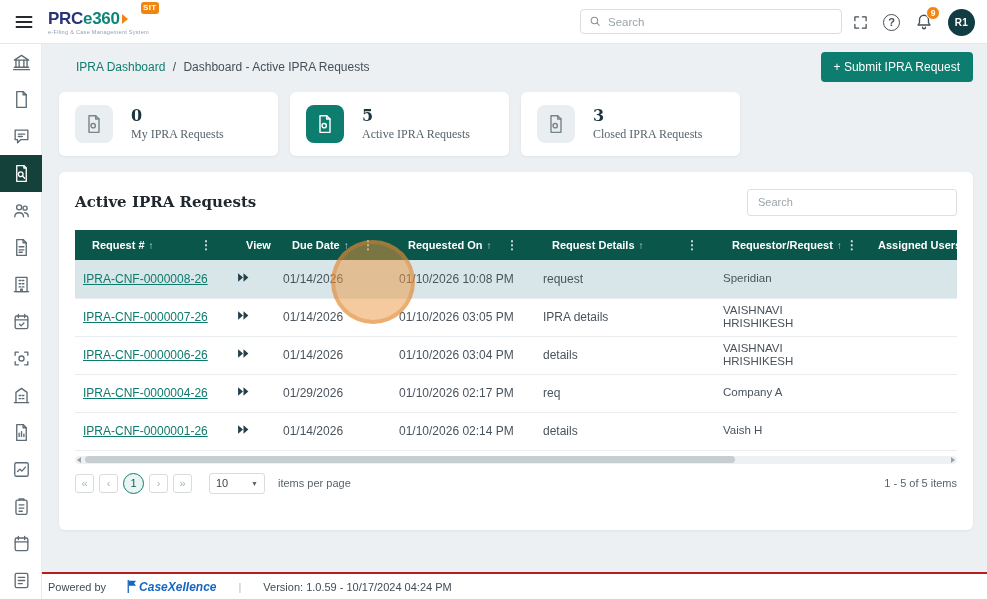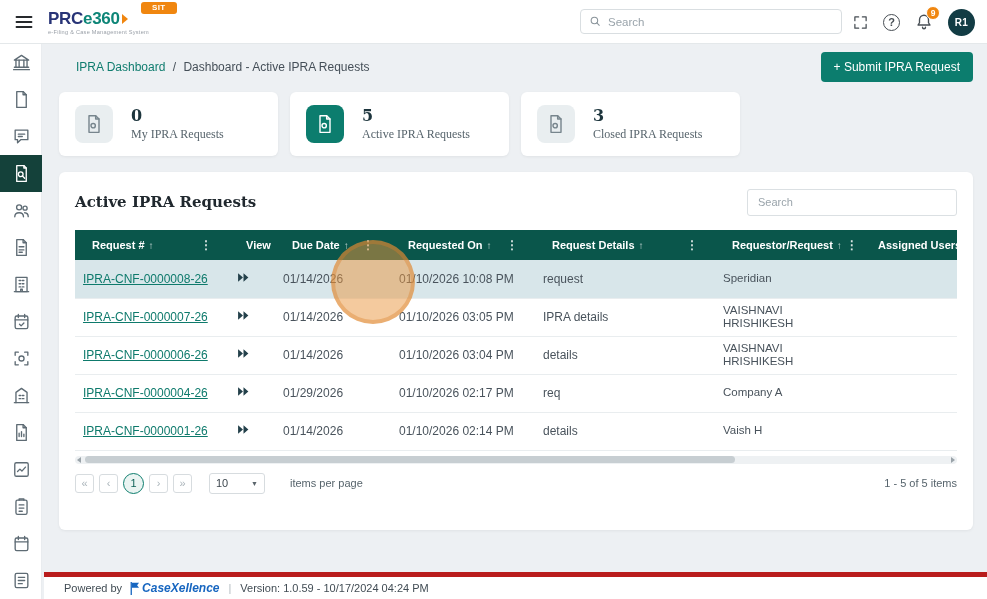--- a/index.html
+++ b/index.html
@@ -9,21 +9,21 @@
 
   
   .topbar{position:absolute;top:0;left:0;width:987px;height:44px;background:#fff;border-bottom:1px solid #e4e8ea;display:flex;align-items:center;padding-left:10px;z-index:10;}
   .hamburger{background:none;border:none;cursor:pointer;color:#26292c;display:flex;align-items:center;padding:4px;}
   .logo{margin-left:10px;cursor:pointer;}
   .logo-line{display:flex;align-items:center;font-weight:800;font-size:17px;letter-spacing:-.3px;}
   .lp1{color:#283477;}
   .lp2{color:#0d8577;}
   .logo-arrow{width:0;height:0;border-left:6px solid #f0860f;border-top:5px solid transparent;border-bottom:5px solid transparent;margin-left:2px;}
   .tagline{font-size:5.6px;color:#9aa0a8;letter-spacing:.25px;margin-top:0;}
-  .env-badge{position:absolute;left:141px;top:2px;background:#f0860f;color:#fff;font-size:8px;font-weight:700;padding:1px 11px 2px;border-radius:3px;letter-spacing:.4px;}
+  .env-badge{position:absolute;left:141px;top:2px;background:#f0860f;color:#fff;font-size:8px;font-weight:700;padding:1px 2px 2px;border-radius:3px;letter-spacing:.4px;}
   .hsearch{position:absolute;right:145px;top:9px;width:262px;height:25px;border:1px solid #d9dee1;border-radius:4px;display:flex;align-items:center;padding:0 8px;background:#fff;}
   .hsearch svg{flex:0 0 auto;color:#8a949b;}
   .hsearch input{border:none;outline:none;flex:1;font-size:11.5px;margin-left:6px;color:#3d474e;background:transparent;}
   .hsearch input::placeholder{color:#9aa4ab;}
   .hicons{position:absolute;right:12px;top:0;height:44px;display:flex;align-items:center;gap:15px;}
   .hic{background:none;border:none;cursor:pointer;color:#474e54;display:flex;align-items:center;position:relative;padding:0;}
   .help-icn{width:17px;height:17px;border:1.6px solid #474e54;border-radius:50%;font-size:11px;font-weight:700;color:#474e54;display:flex;align-items:center;justify-content:center;}
   .bell-badge{position:absolute;top:-7px;right:-7px;min-width:14px;height:14px;background:#f0860f;border-radius:50%;color:#fff;font-size:8.5px;font-weight:700;display:flex;align-items:center;justify-content:center;border:1.5px solid #fff;}
   .avatar{width:27px;height:27px;border-radius:50%;background:#123c44;color:#fff;font-size:10px;font-weight:700;display:flex;align-items:center;justify-content:center;letter-spacing:.3px;cursor:pointer;}
 
@@ -70,25 +70,25 @@
   .hs-thumb{position:absolute;top:.5px;left:10px;width:650px;height:7px;background:#c7ced2;border-radius:4px;cursor:grab;}
   .hs-left,.hs-right{position:absolute;top:1px;width:0;height:0;border-top:3px solid transparent;border-bottom:3px solid transparent;}
   .hs-left{left:2px;border-right:4px solid #9aa3a9;}
   .hs-right{right:2px;border-left:4px solid #9aa3a9;}
 
   .pager{display:flex;align-items:center;gap:5px;margin-top:9px;}
   .pg-btn{width:19px;height:19px;border:1px solid #d7dcdf;border-radius:3px;background:#fff;color:#aab4ba;font-size:11px;line-height:1;display:flex;align-items:center;justify-content:center;cursor:pointer;padding:0;}
   .pg-page{width:21px;height:21px;border:1px solid #0d7d6d;border-radius:50%;background:#eaf4f2;color:#0c5f55;font-size:11px;display:flex;align-items:center;justify-content:center;cursor:pointer;}
   .pg-size{margin-left:12px;width:56px;height:21px;border:1px solid #d7dcdf;border-radius:3px;display:flex;align-items:center;justify-content:space-between;padding:0 6px;font-size:11px;color:#3d474e;cursor:pointer;background:#fff;}
   .caret{font-size:7px;color:#5a646b;}
-  .pg-label{font-size:11px;color:#57646c;margin-left:20px;}
+  .pg-label{font-size:11px;color:#57646c;margin-left:8px;}
   .pg-range{margin-left:auto;font-size:11px;color:#57646c;}
 
   
-  .footer{position:absolute;left:44px;right:0;bottom:0;height:27px;background:#fff;border-top:5px solid #b91c1c;display:flex;align-items:center;padding-left:20px;gap:7px;z-index:8;}
+  .footer{position:absolute;left:28px;right:0;bottom:0;height:27px;background:#fff;border-top:2px solid #b91c1c;display:flex;align-items:center;padding-left:20px;gap:20px;z-index:8;}
   .f-pow{font-size:11px;color:#414c54;}
   .f-brand{display:flex;align-items:center;gap:2px;color:#1766c0;font-weight:700;font-style:italic;font-size:12px;cursor:pointer;}
   .f-sep{color:#b3bbc0;font-size:11px;margin:0 2px;}
   .f-ver{font-size:11px;color:#414c54;}
 
   
   .click-circle{position:absolute;left:331px;top:240px;width:84px;height:84px;border-radius:50%;background:rgba(233,150,62,.5);border:4px solid rgba(219,128,42,.38);z-index:30;pointer-events:none;}
 </style>
 </head>
 <body>

